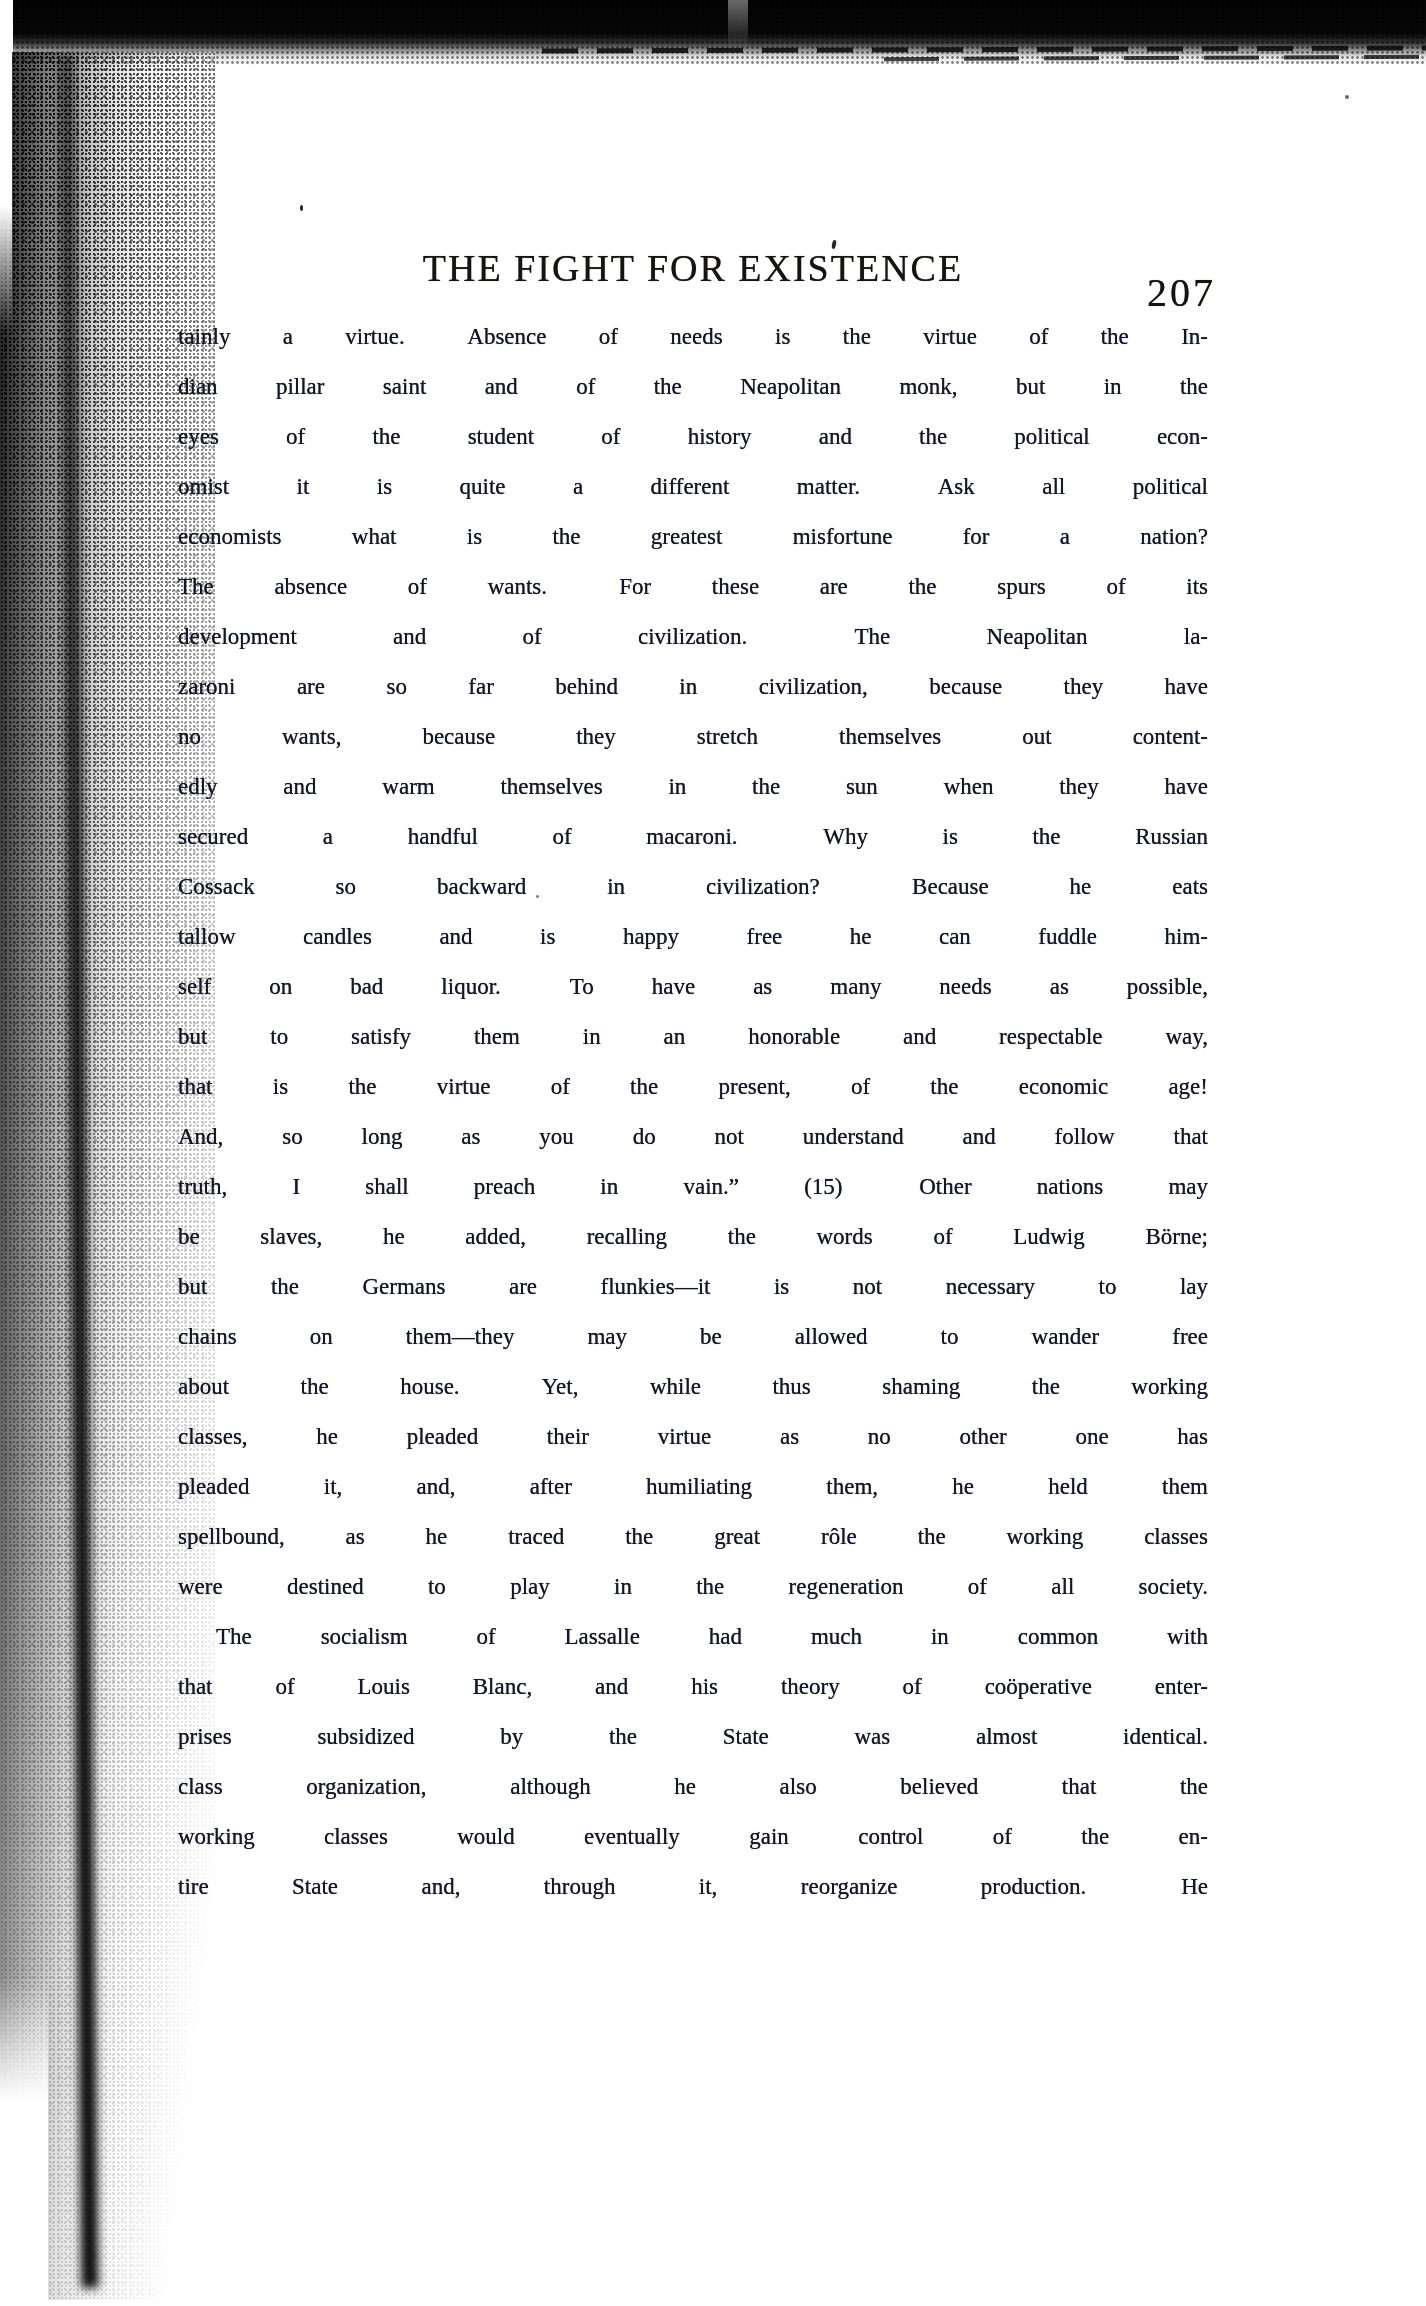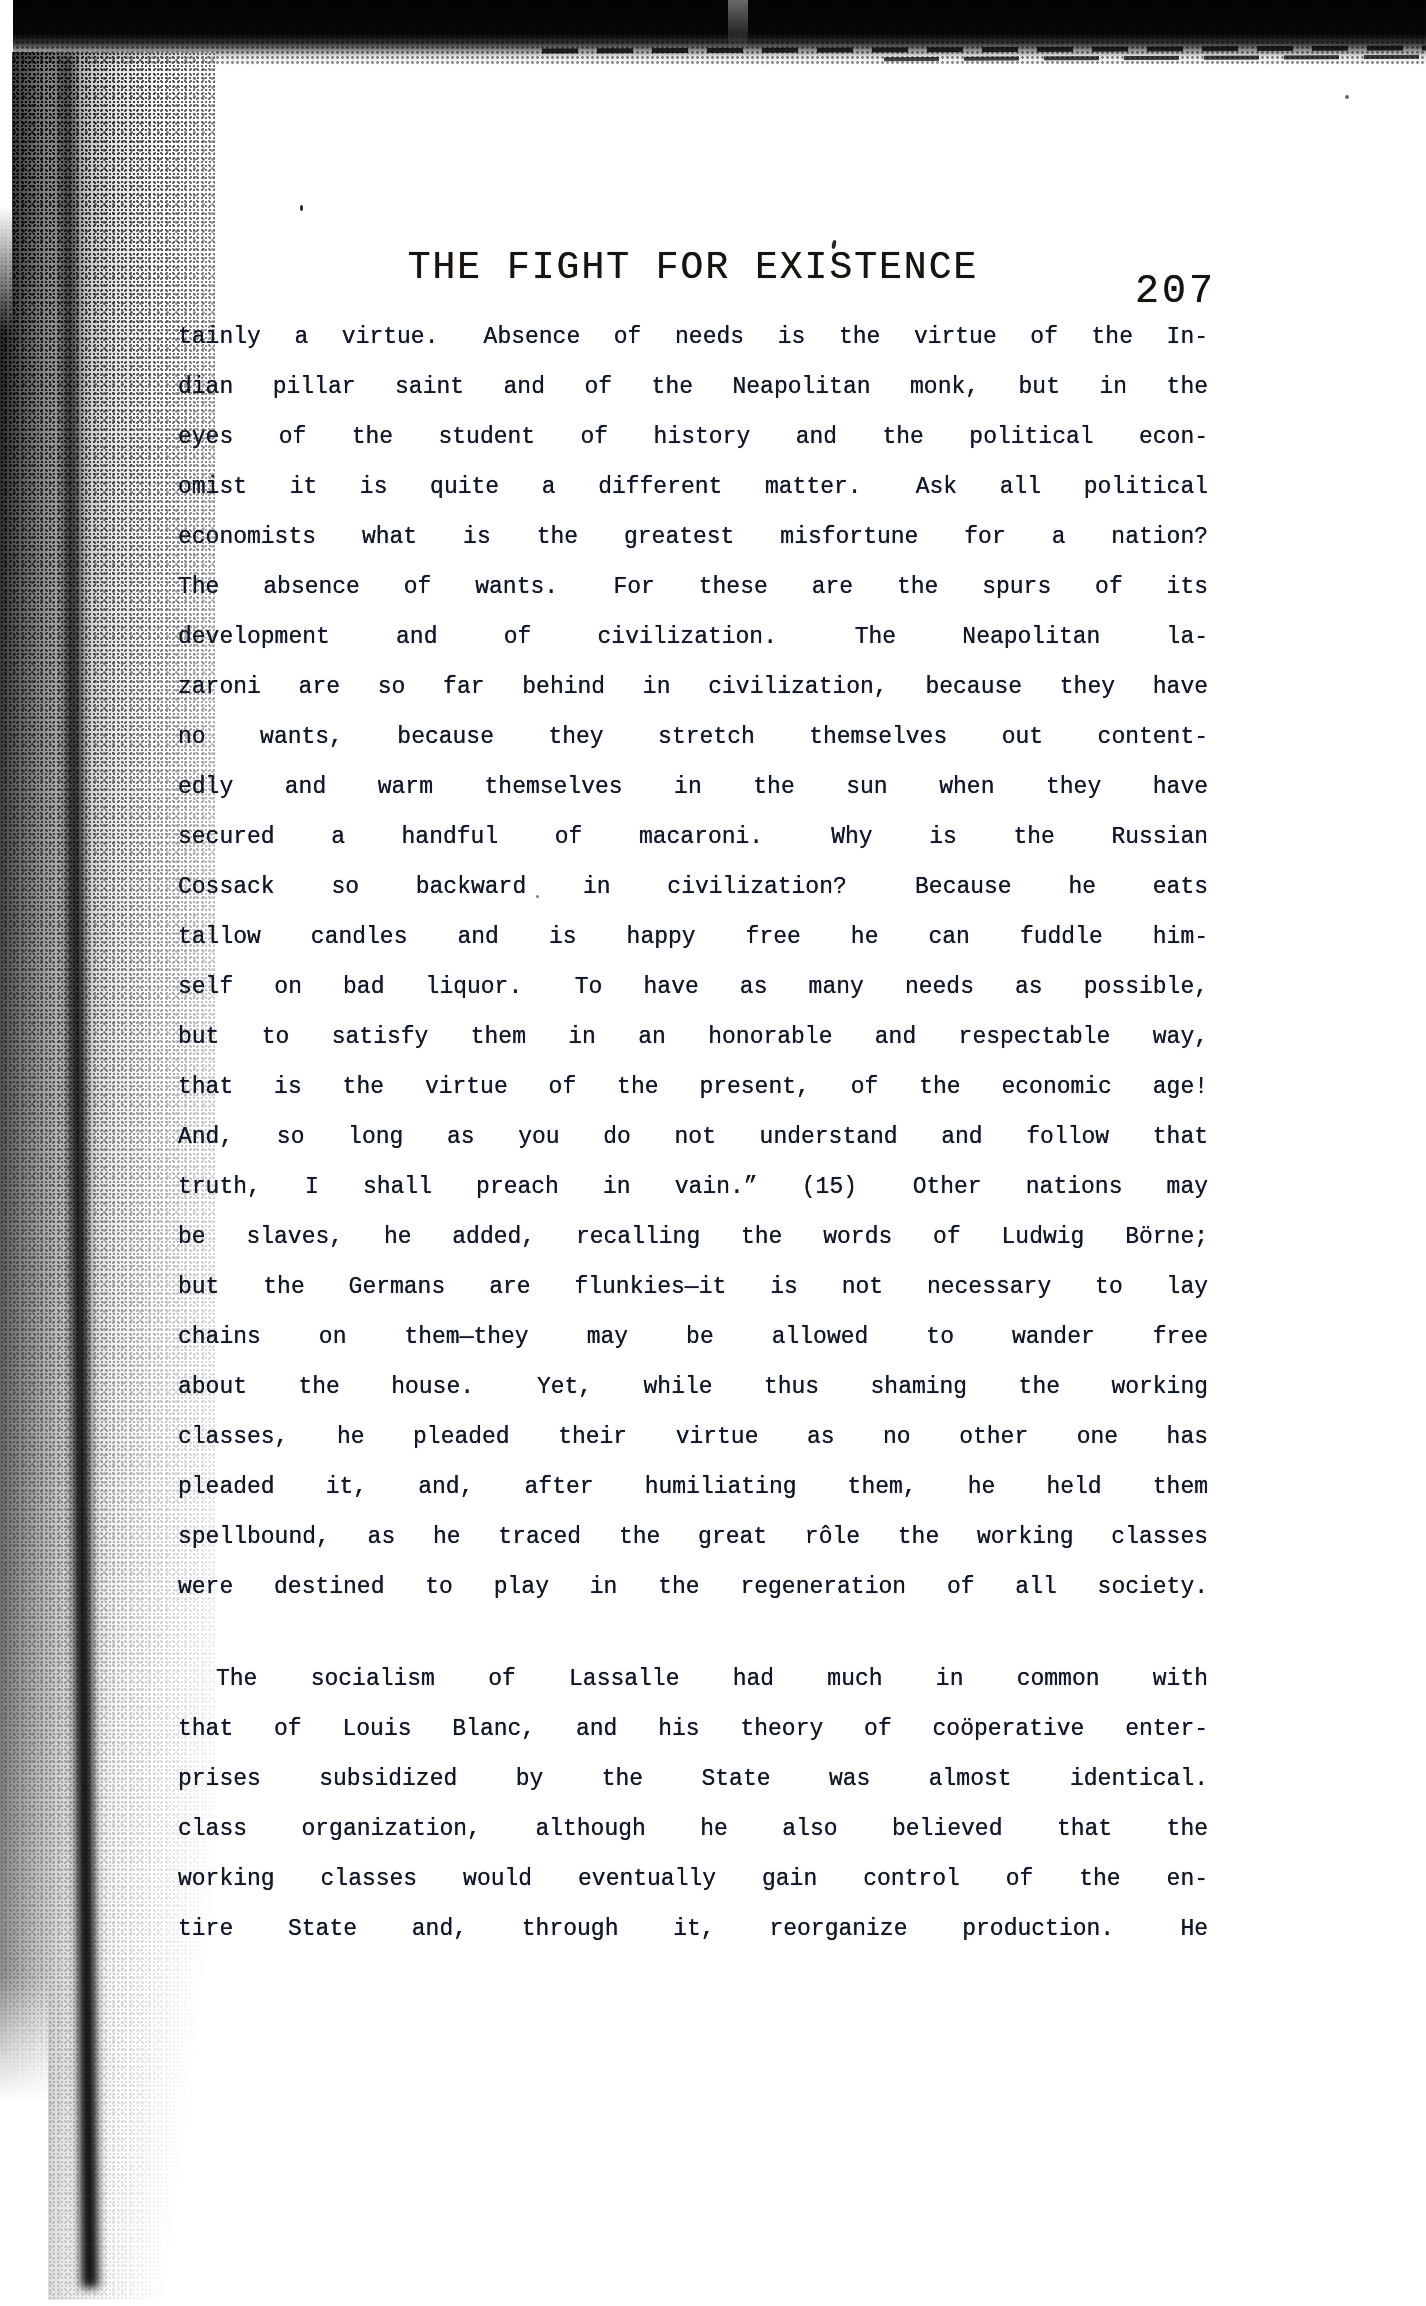--- a/index.html
+++ b/index.html
@@ -1,19 +1,19 @@
 <!DOCTYPE html>
 <html><head>
 <meta charset="utf-8">
 <style>
   html,body { margin:0; padding:0; background:#fff; }
   .page {
     position:relative; width:1426px; height:2306px;
     background:#ffffff; overflow:hidden;
-    font-family:Liberation Mono, monospace;
+    font-family:Liberation Serif, serif;
   }
 
   
   .top-band {
     position:absolute; top:0; left:0; width:100%; height:66px;
     background:
       radial-gradient(rgba(0,0,0,.45) 1px, rgba(0,0,0,0) 1.7px) 0 0/5px 5px,
       linear-gradient(to bottom, #040404 0px, #070707 34px, #333 43px, #8d8d8d 50px, #e6e6e6 57px, rgba(255,255,255,0) 66px);
   }
   .top-streak-1 {
@@ -78,21 +78,21 @@
 
   .textblock {
     position:absolute; top:312px; left:178px; width:1030px;
     font-size:23px; line-height:50px; color:#0f172a;
   }
   .tl {
     text-align:justify; text-align-last:justify;
     height:50px; overflow:visible;
     text-shadow:0 0 0.7px rgba(23,19,14,.9);
   }
-  .tl.indent { text-indent:38px;margin-top:42px; }
+  .tl.indent { text-indent:38px; }
 </style>
 </head>
 <body>
 
 <div class="page">
 
   <div class="top-band"></div>
   <div class="top-streak-1"></div>
   <div class="top-streak-2"></div>
   <div class="top-smudge"></div>

